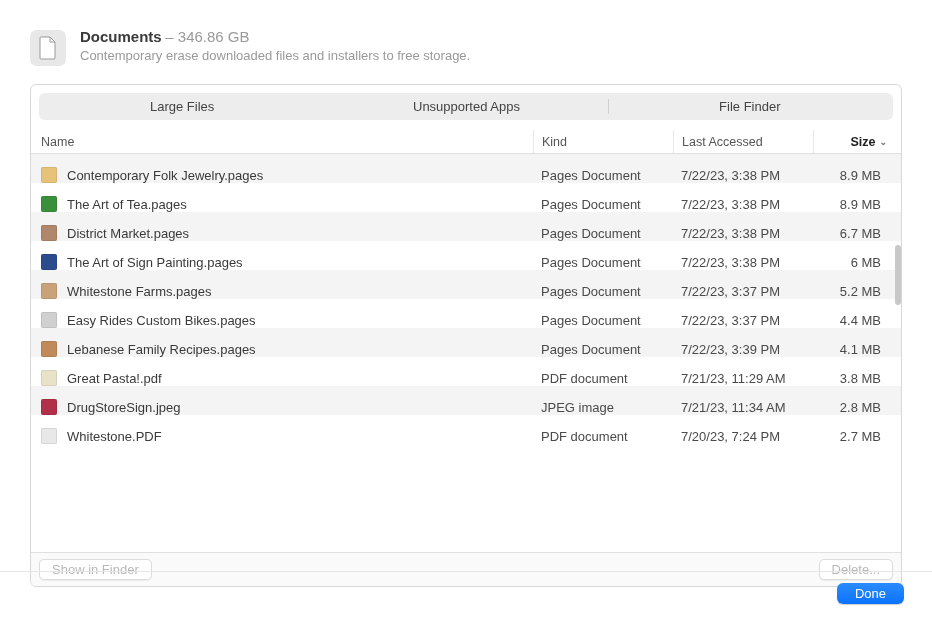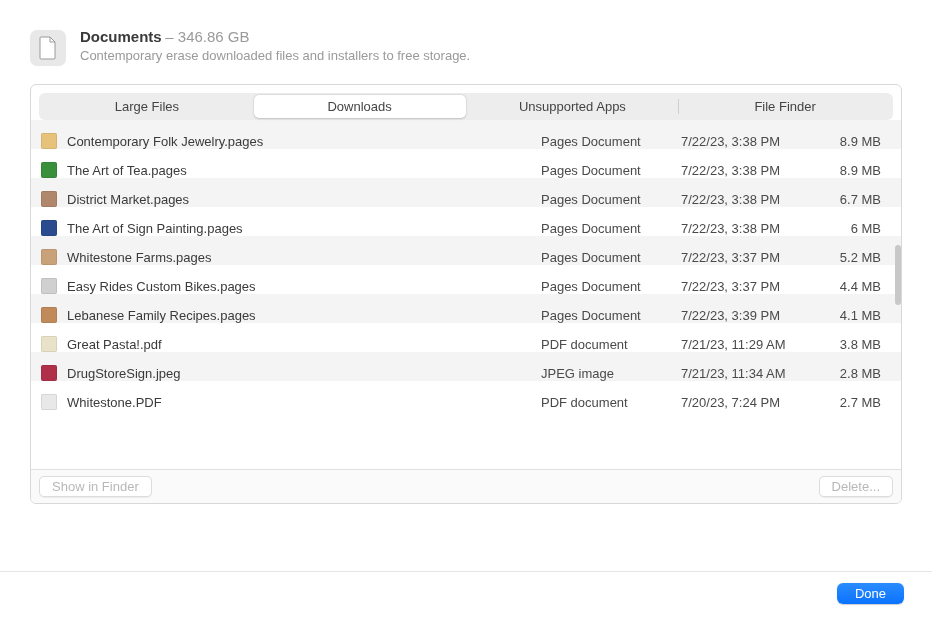--- a/index.html
+++ b/index.html
@@ -47,21 +47,21 @@
   .header-text .subtitle {
     font-size: 13px;
     color: #9a9a9a;
     margin-top: 3px;
   }
   .content {
     margin: 0 30px;
     border: 1px solid #d8d8d8;
     border-radius: 6px;
     overflow: hidden;
-    height: 420px;
+    height: 503px;
     display: flex;
     flex-direction: column;
   }
   .seg-wrap {
     padding: 8px 8px 0 8px;
   }
   .segmented {
     display: flex;
     background: #ededed;
     border-radius: 6px;
@@ -201,28 +201,36 @@
       </div>
       <div class="subtitle">Contemporary erase downloaded files and installers to free storage.</div>
     </div>
   </div>
 
   <div class="content">
     <div class="seg-wrap">
       <div class="segmented" id="tabs">
           <div class="seg">Large Files</div>
           <div class="sep" style="visibility: hidden;"></div>
-          <div class="seg active">Downloads</div>
           <div class="sep" style="visibility: hidden;"></div>
           <div class="seg">Unsupported Apps</div>
           <div class="sep"></div>
           <div class="seg">File Finder</div>
         </div>
     </div>
 
+    <div class="table-head">
+      <div class="col-name">Name</div>
+      <div class="col-kind">Kind</div>
+      <div class="col-date">Last Accessed</div>
+      <div class="col-size">
+        <span>Size</span>
+        <span class="sort-caret">⌄</span>
+      </div>
+    </div>
 
     <div class="rows" id="rows">
         <div class="row">
           <div class="col-name">
             <span class="file-icon" style="background: rgb(231, 194, 122); box-shadow: rgba(0, 0, 0, 0.15) 0px 0px 0px 0.5px inset;"></span>
             <span>Contemporary Folk Jewelry.pages</span>
           </div>
           <div class="col-kind">Pages Document</div>
           <div class="col-date">7/22/23, 3:38 PM</div>
           <div class="col-size">8.9 MB</div>

